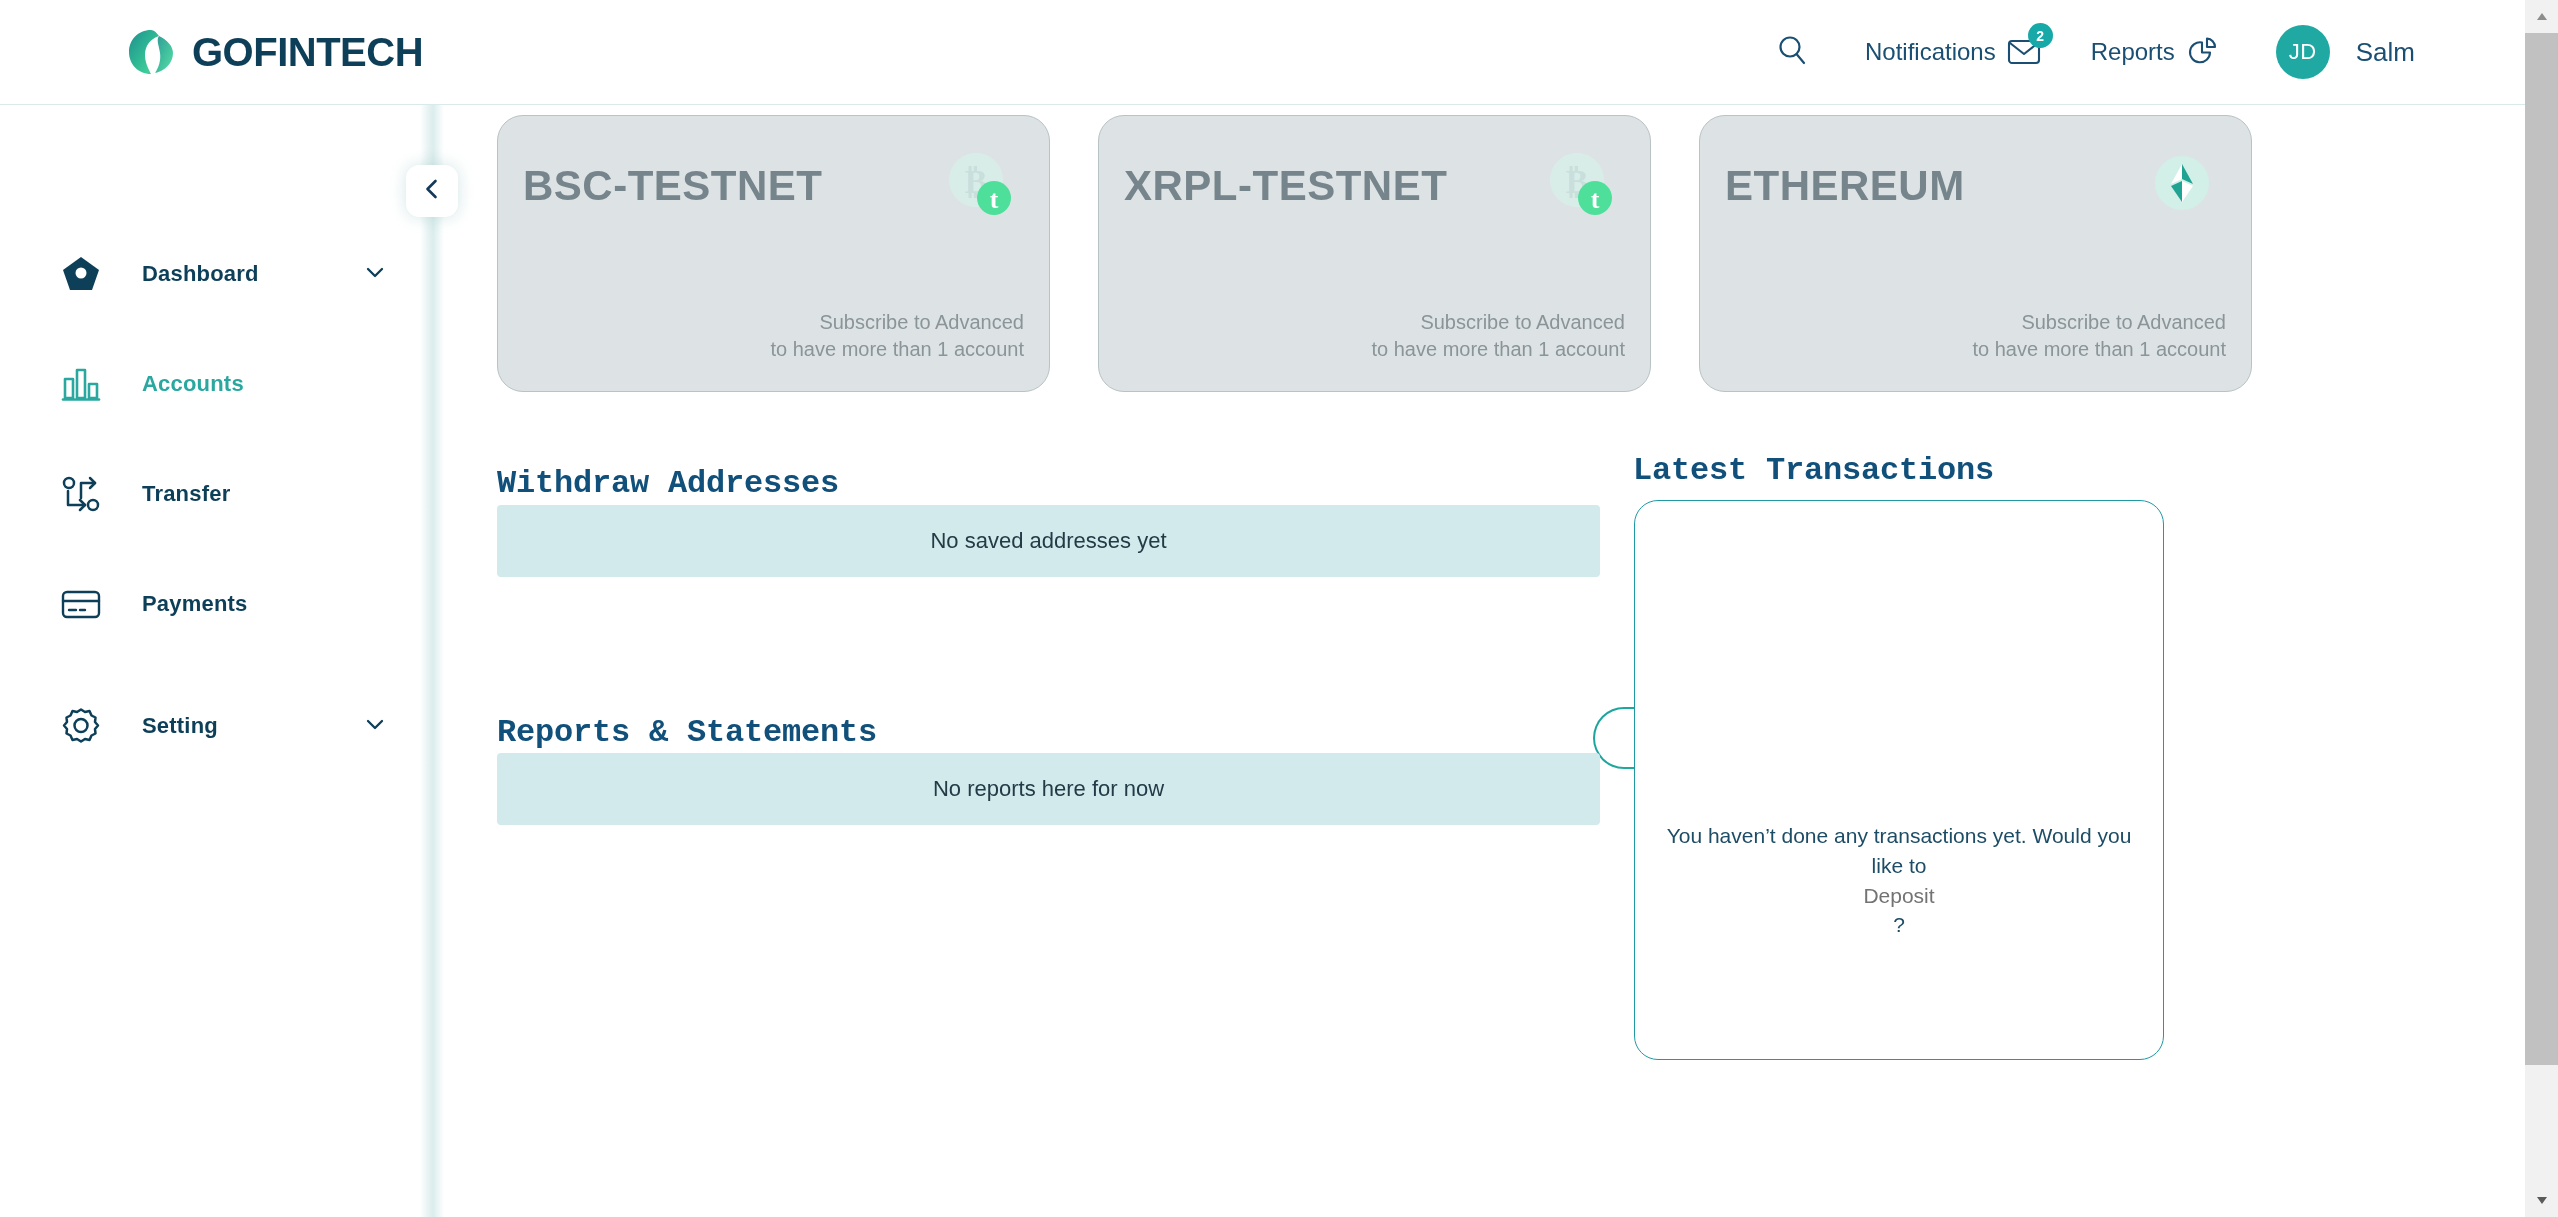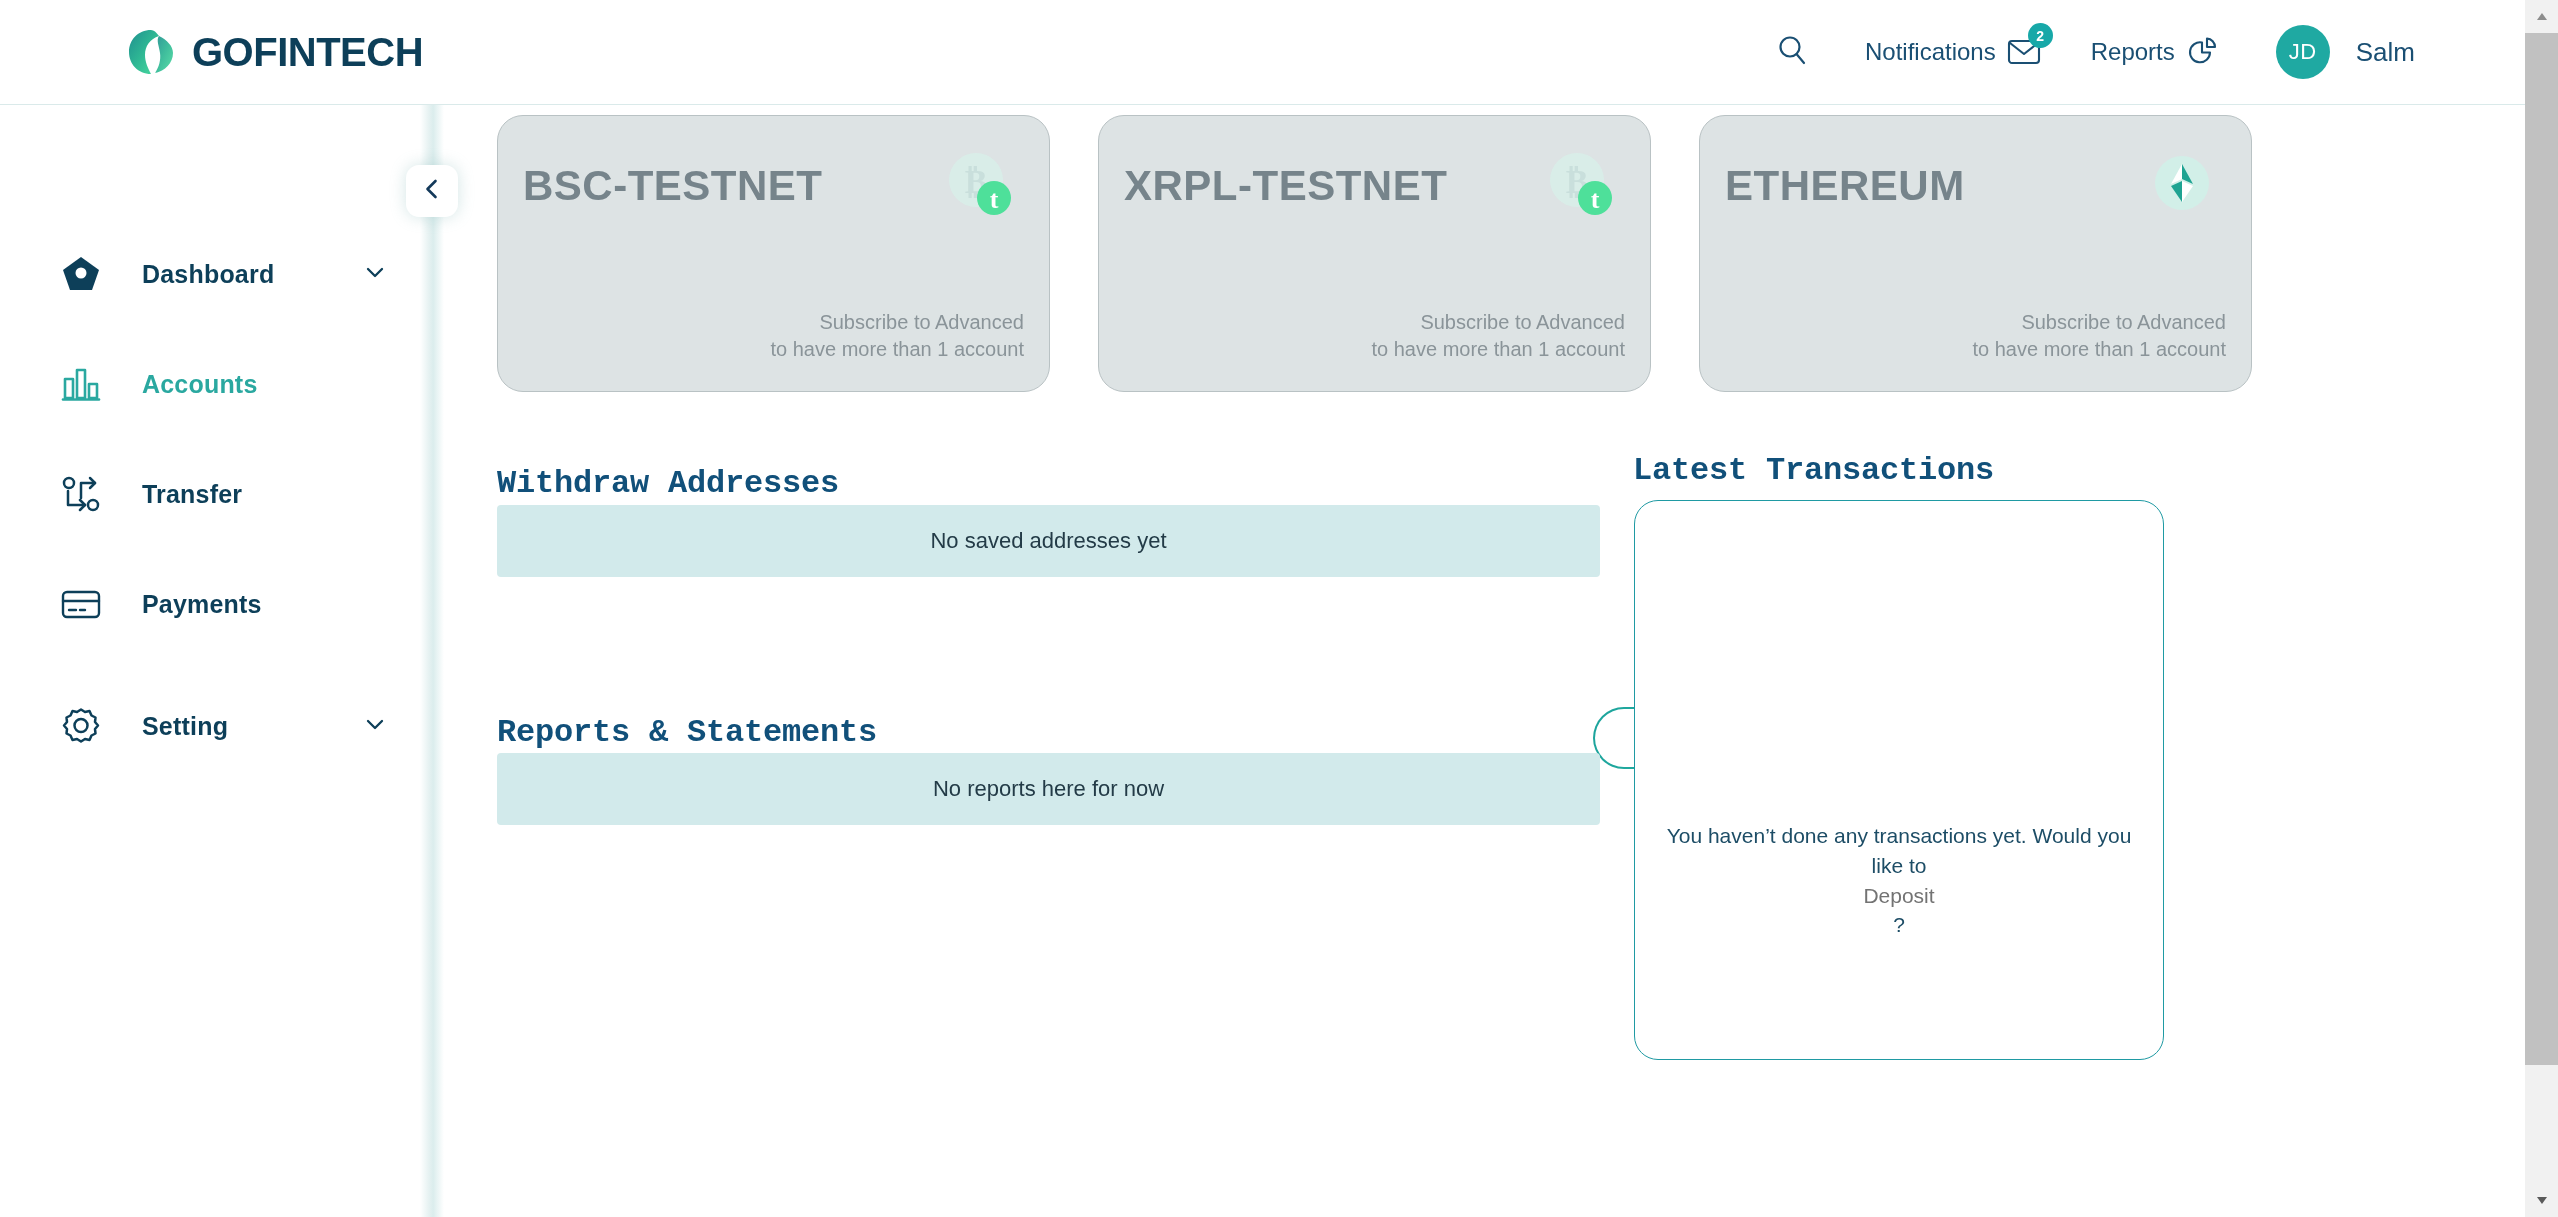--- a/index.html
+++ b/index.html
@@ -62,21 +62,21 @@
   }
   #sidebar-nav { position:absolute; left:0; top:142px; width:428px; }
   .nav-item {
     position:relative;
     display:flex; align-items:center;
     height:54px; margin-bottom:56px;
     padding-left:58px; padding-right:40px;
     cursor:pointer;
   }
   .nav-icon { width:46px; height:46px; flex:0 0 46px; display:flex; align-items:center; justify-content:center; }
-  .nav-label { margin-left:38px; font-size:25px; font-weight:bold; color:#0d3f59; letter-spacing:0.2px; }
+  .nav-label { margin-left:38px; font-size:22px; font-weight:bold; color:#0d3f59; letter-spacing:0.2px; }
   .nav-label.active { color:#2aa8a0; font-weight:bold; }
   .nav-chev { margin-left:auto; }
   #nav-gap { height:12px; }
 
   #collapse-btn {
     position:absolute; left:406px; top:165px;
     width:52px; height:52px; border-radius:13px;
     background:#ffffff;
     box-shadow:0 0 16px rgba(120,175,175,0.33);
     display:flex; align-items:center; justify-content:center;

